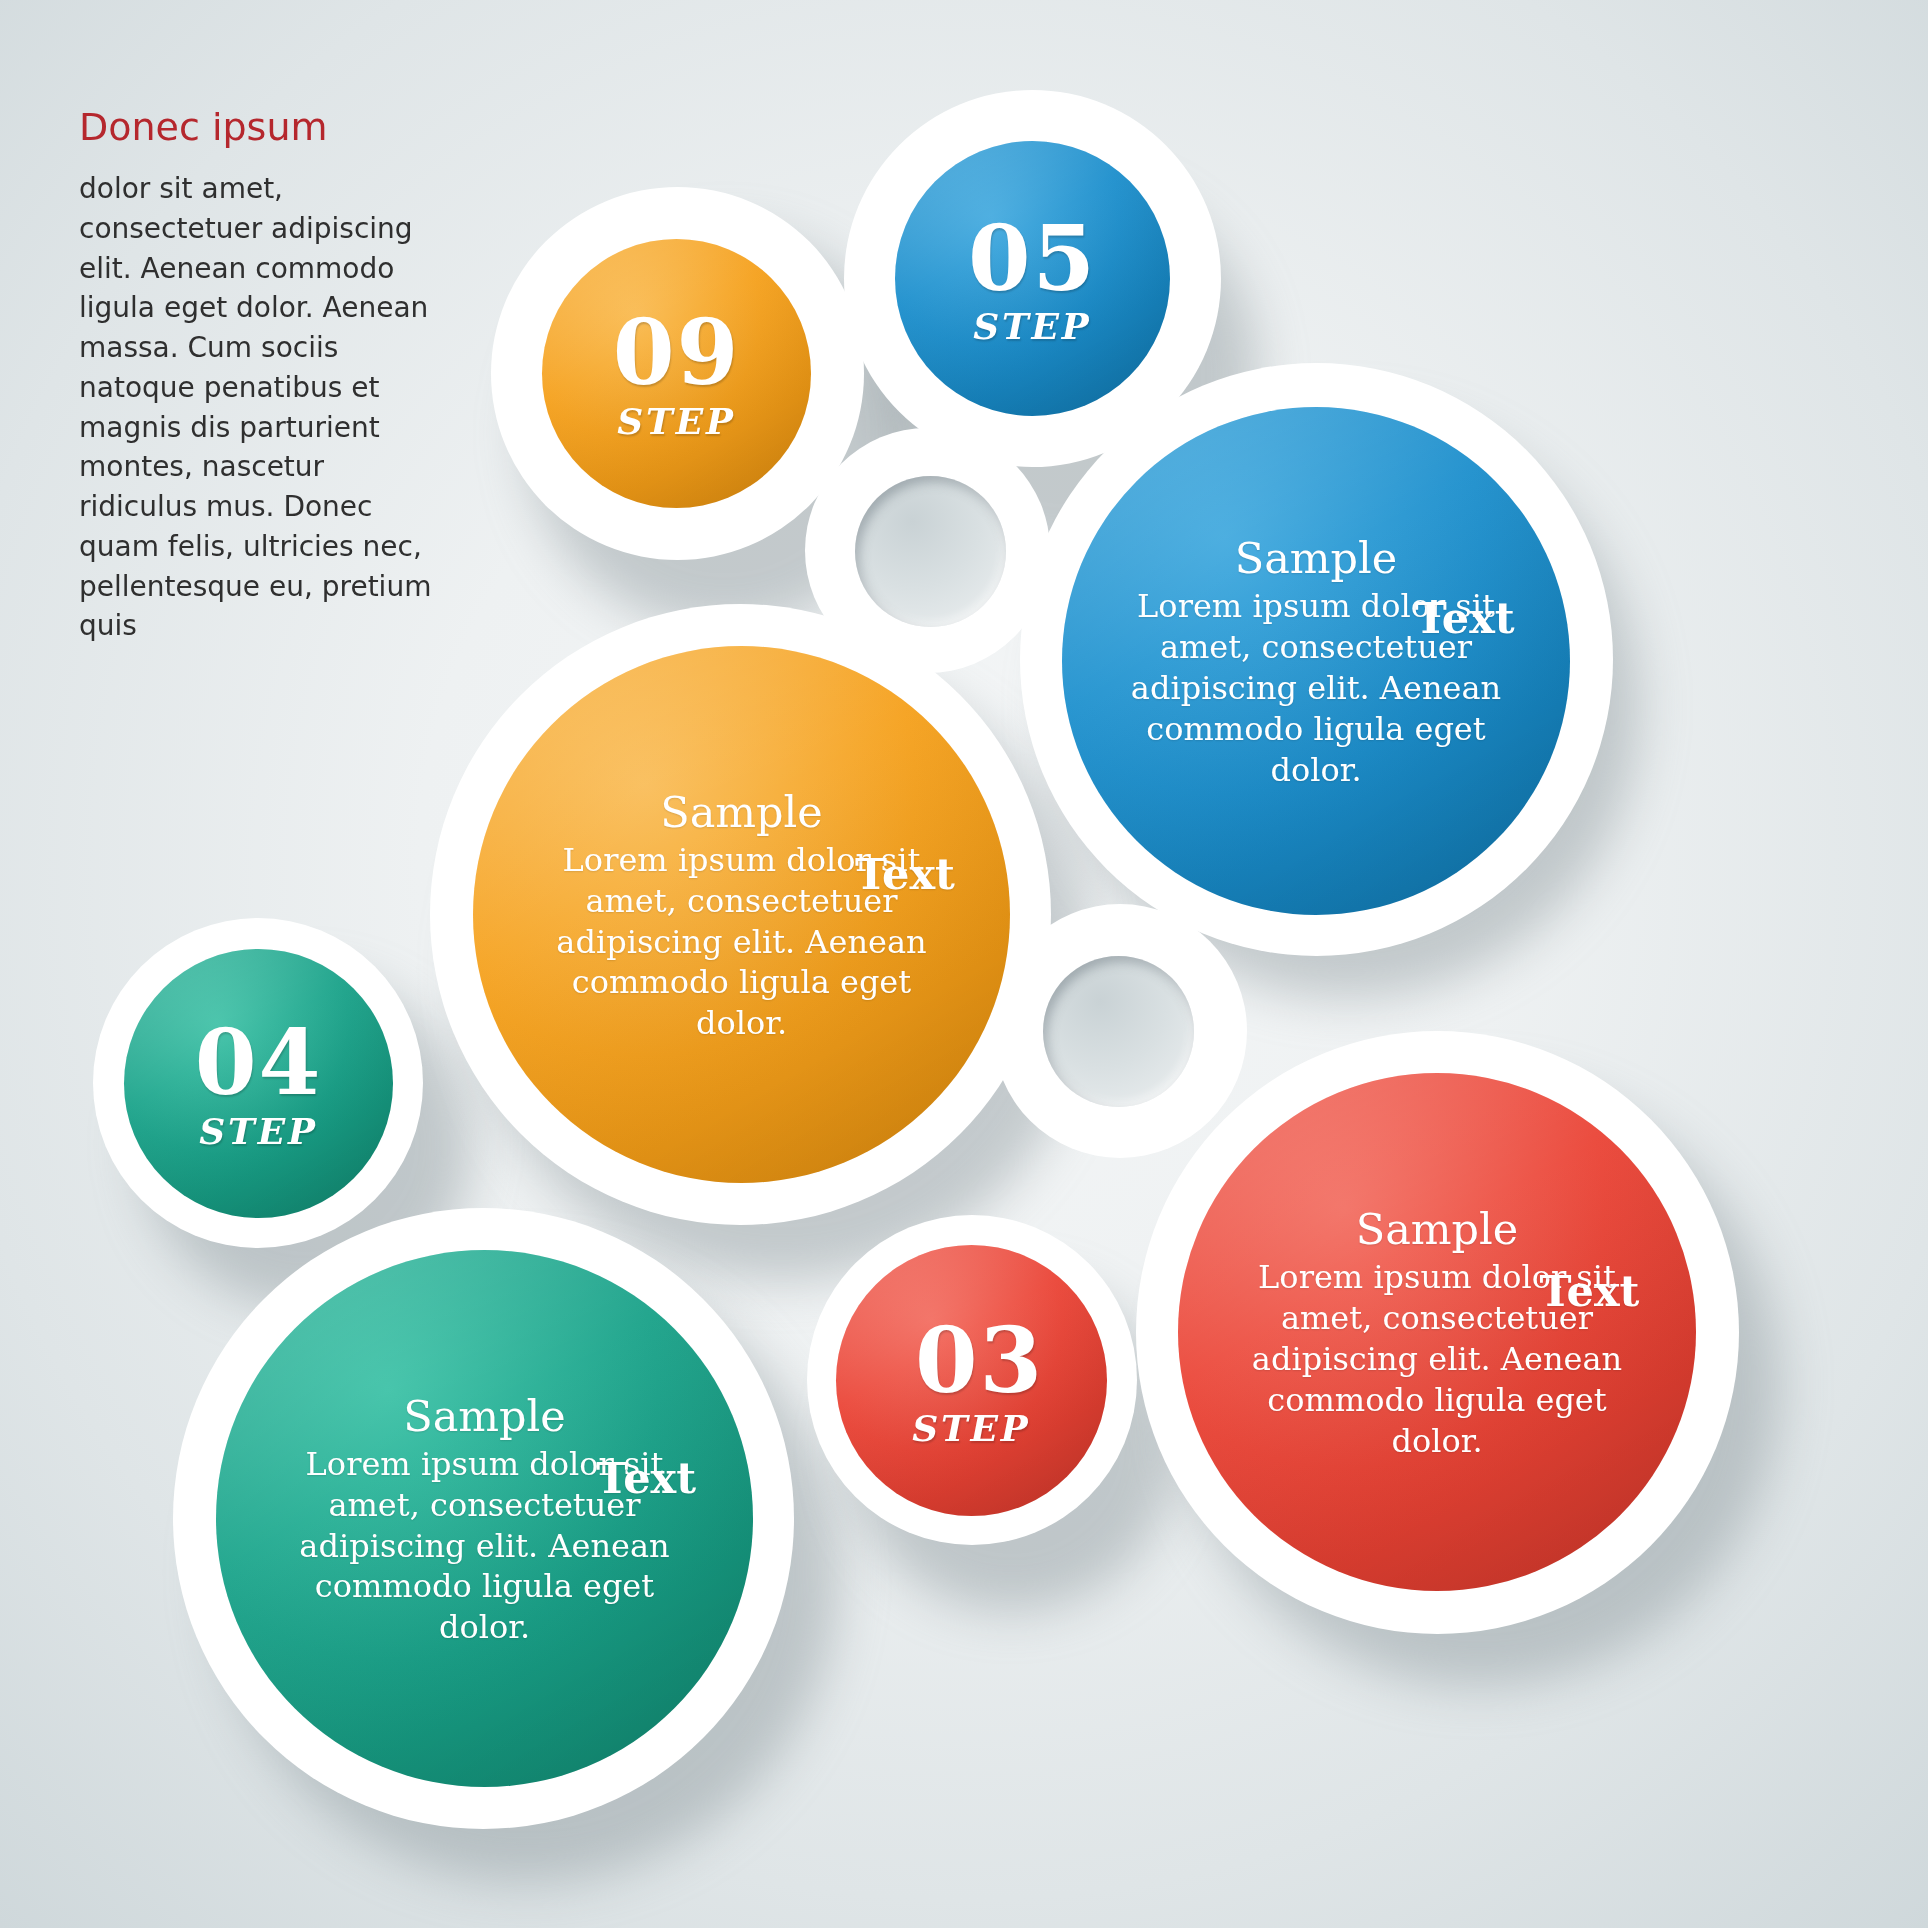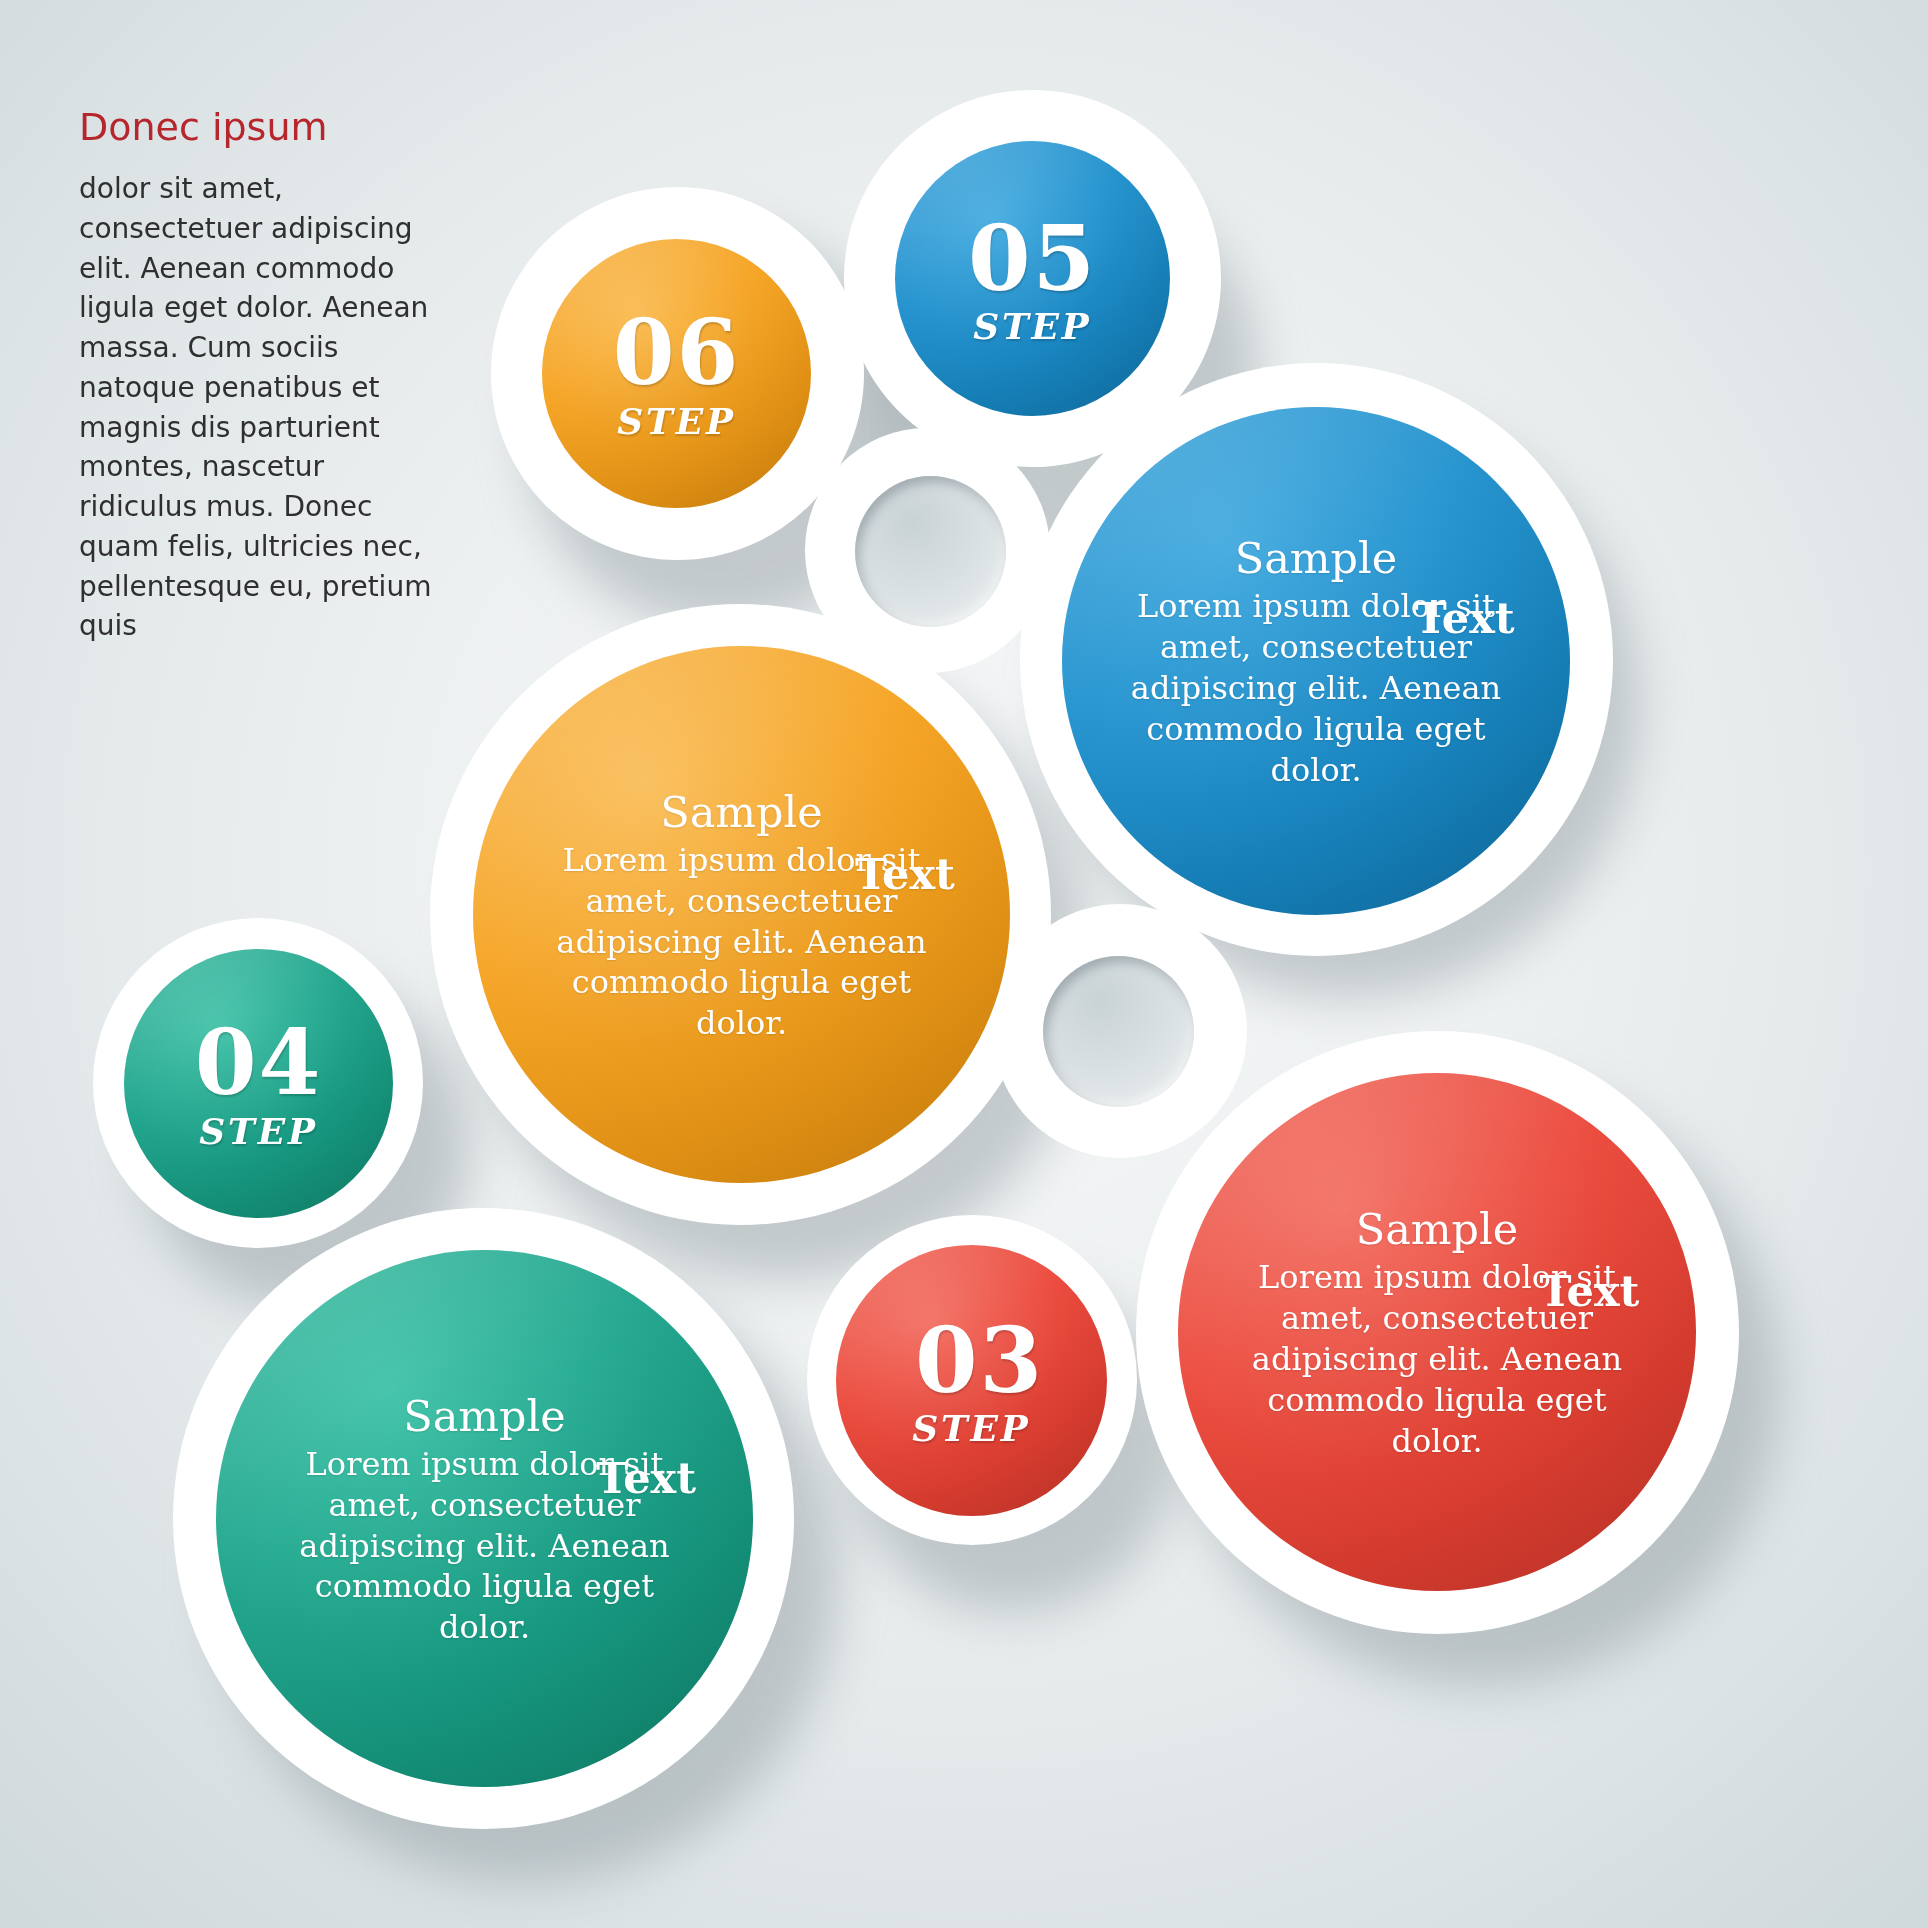--- a/index.html
+++ b/index.html
@@ -185,21 +185,21 @@
   <div class="blob" style="left:807px; top:1215px; width:330px; height:330px;"></div>
   <div class="blob" style="left:1136px; top:1031px; width:603px; height:603px;"></div>
   <div class="blob" style="left:805px; top:428px; width:245px; height:245px;"></div>
   <div class="blob" style="left:993px; top:904px; width:254px; height:254px;"></div>
 
   <div class="hole" style="left:855px; top:476px; width:151px; height:151px;"></div>
   <div class="hole" style="left:1043px; top:956px; width:151px; height:151px;"></div>
 
   <div class="circ" style="left:542px; top:239px; width:269px; height:269px; background: radial-gradient(circle at 35% 28%, #f9b84a 0%, #f5a01b 48%, #e08c0c 100%);">
     <div class="step-inner">
-      <div class="step-num" style="font-size:89px;">06</div>
+      <div class="step-num" style="font-size:89px;">09</div>
       <div class="step-word" style="font-size:36px;">STEP</div>
     </div>
   </div>
 
   <div class="circ" style="left:895px; top:141px; width:275px; height:275px; background: radial-gradient(circle at 35% 28%, #3fa8de 0%, #1b8ecc 48%, #0f76ad 100%);">
     <div class="step-inner">
       <div class="step-num" style="font-size:90px;">05</div>
       <div class="step-word" style="font-size:36px;">STEP</div>
     </div>
   </div>

